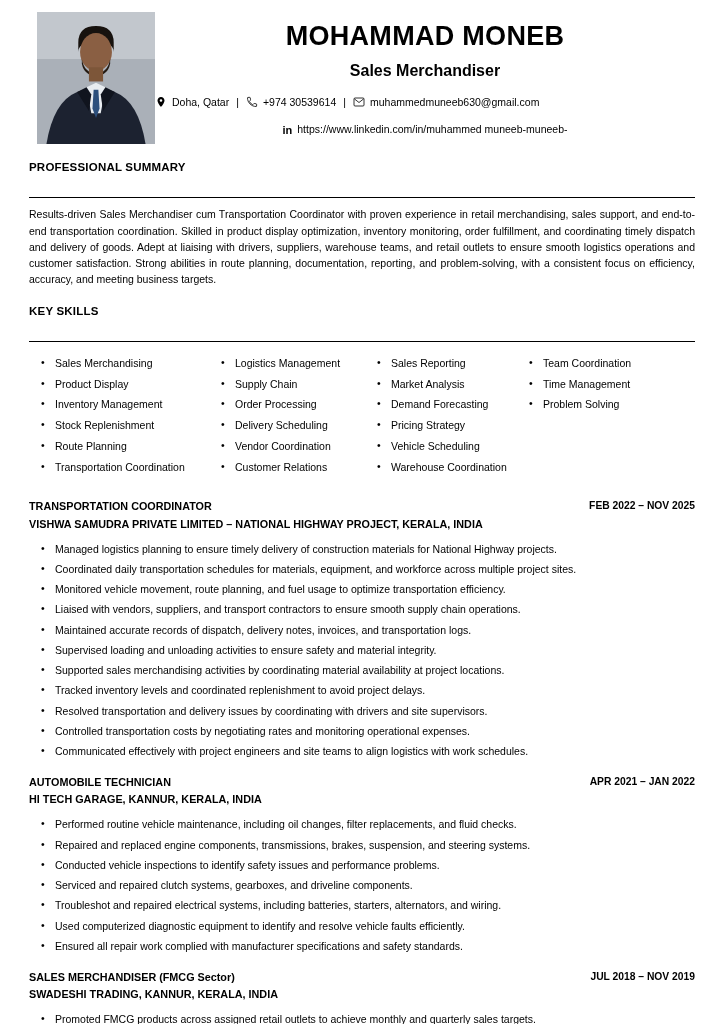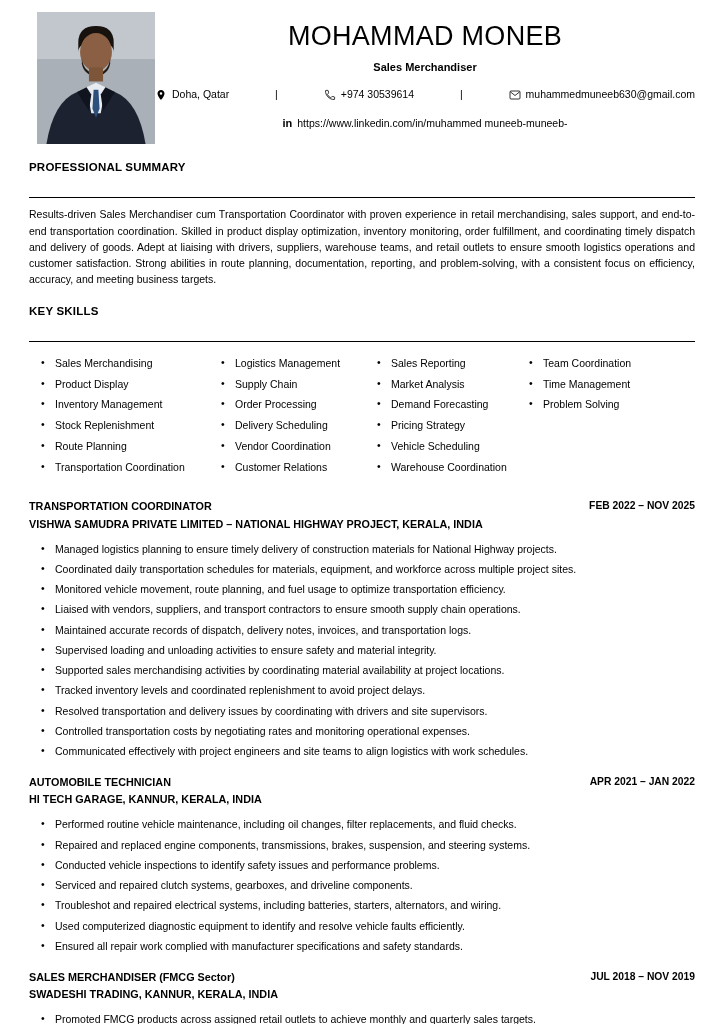--- a/index.html
+++ b/index.html
@@ -18,31 +18,31 @@
   
   .header { display: flex; align-items: flex-start; }
   .photo {
     width: 118px; height: 132px; flex: 0 0 118px;
     margin-left: 8px; margin-top: 2px;
     background: linear-gradient(#c9cbd0, #9fa3ab);
     overflow: hidden;
   }
   .photo svg { display: block; width: 100%; height: 100%; }
   .header-text { flex: 1 1 auto; text-align: center; padding-top: 6px; }
-  .name { font-size: 27px; font-weight: normal; margin: 0 0 2px 0; letter-spacing: 0.3px; }
-  .job-title { font-size: 11px; font-weight: bold; margin: 2px 0 12px 0; }
+  .name { font-size: 27px; font-weight: bold; margin: 0 0 2px 0; letter-spacing: 0.3px; }
+  .job-title { font-size: 16px; font-weight: bold; margin: 2px 0 12px 0; }
   .contact-row {
-    display: flex; justify-content: space-between; align-items: center;
+    display: flex; justify-content: flex-start; align-items: center;
     gap: 7px; font-size: 10.5px; margin-bottom: 12px;
   }
   .contact-item { display: inline-flex; align-items: center; gap: 5px; }
   .cicon { display: inline-flex; width: 12px; height: 12px; }
   .cicon svg { width: 12px; height: 12px; }
   .sep { color: #000; }
-  .linkedin-row { display: flex; justify-content: center; align-items: flex-end; gap: 5px; font-size: 10.5px; }
+  .linkedin-row { display: flex; justify-content: center; align-items: flex-start; gap: 5px; font-size: 10.5px; }
   .li-badge { font-weight: bold; font-size: 11px; }
 
   
   .section { margin-top: 15px; }
   .section-head {
     font-weight: bold; font-size: 11.5px;
     border-bottom: 1.6px solid #000;
     padding-bottom: 21px; margin-bottom: 8px;
     letter-spacing: 0.2px;
   }

